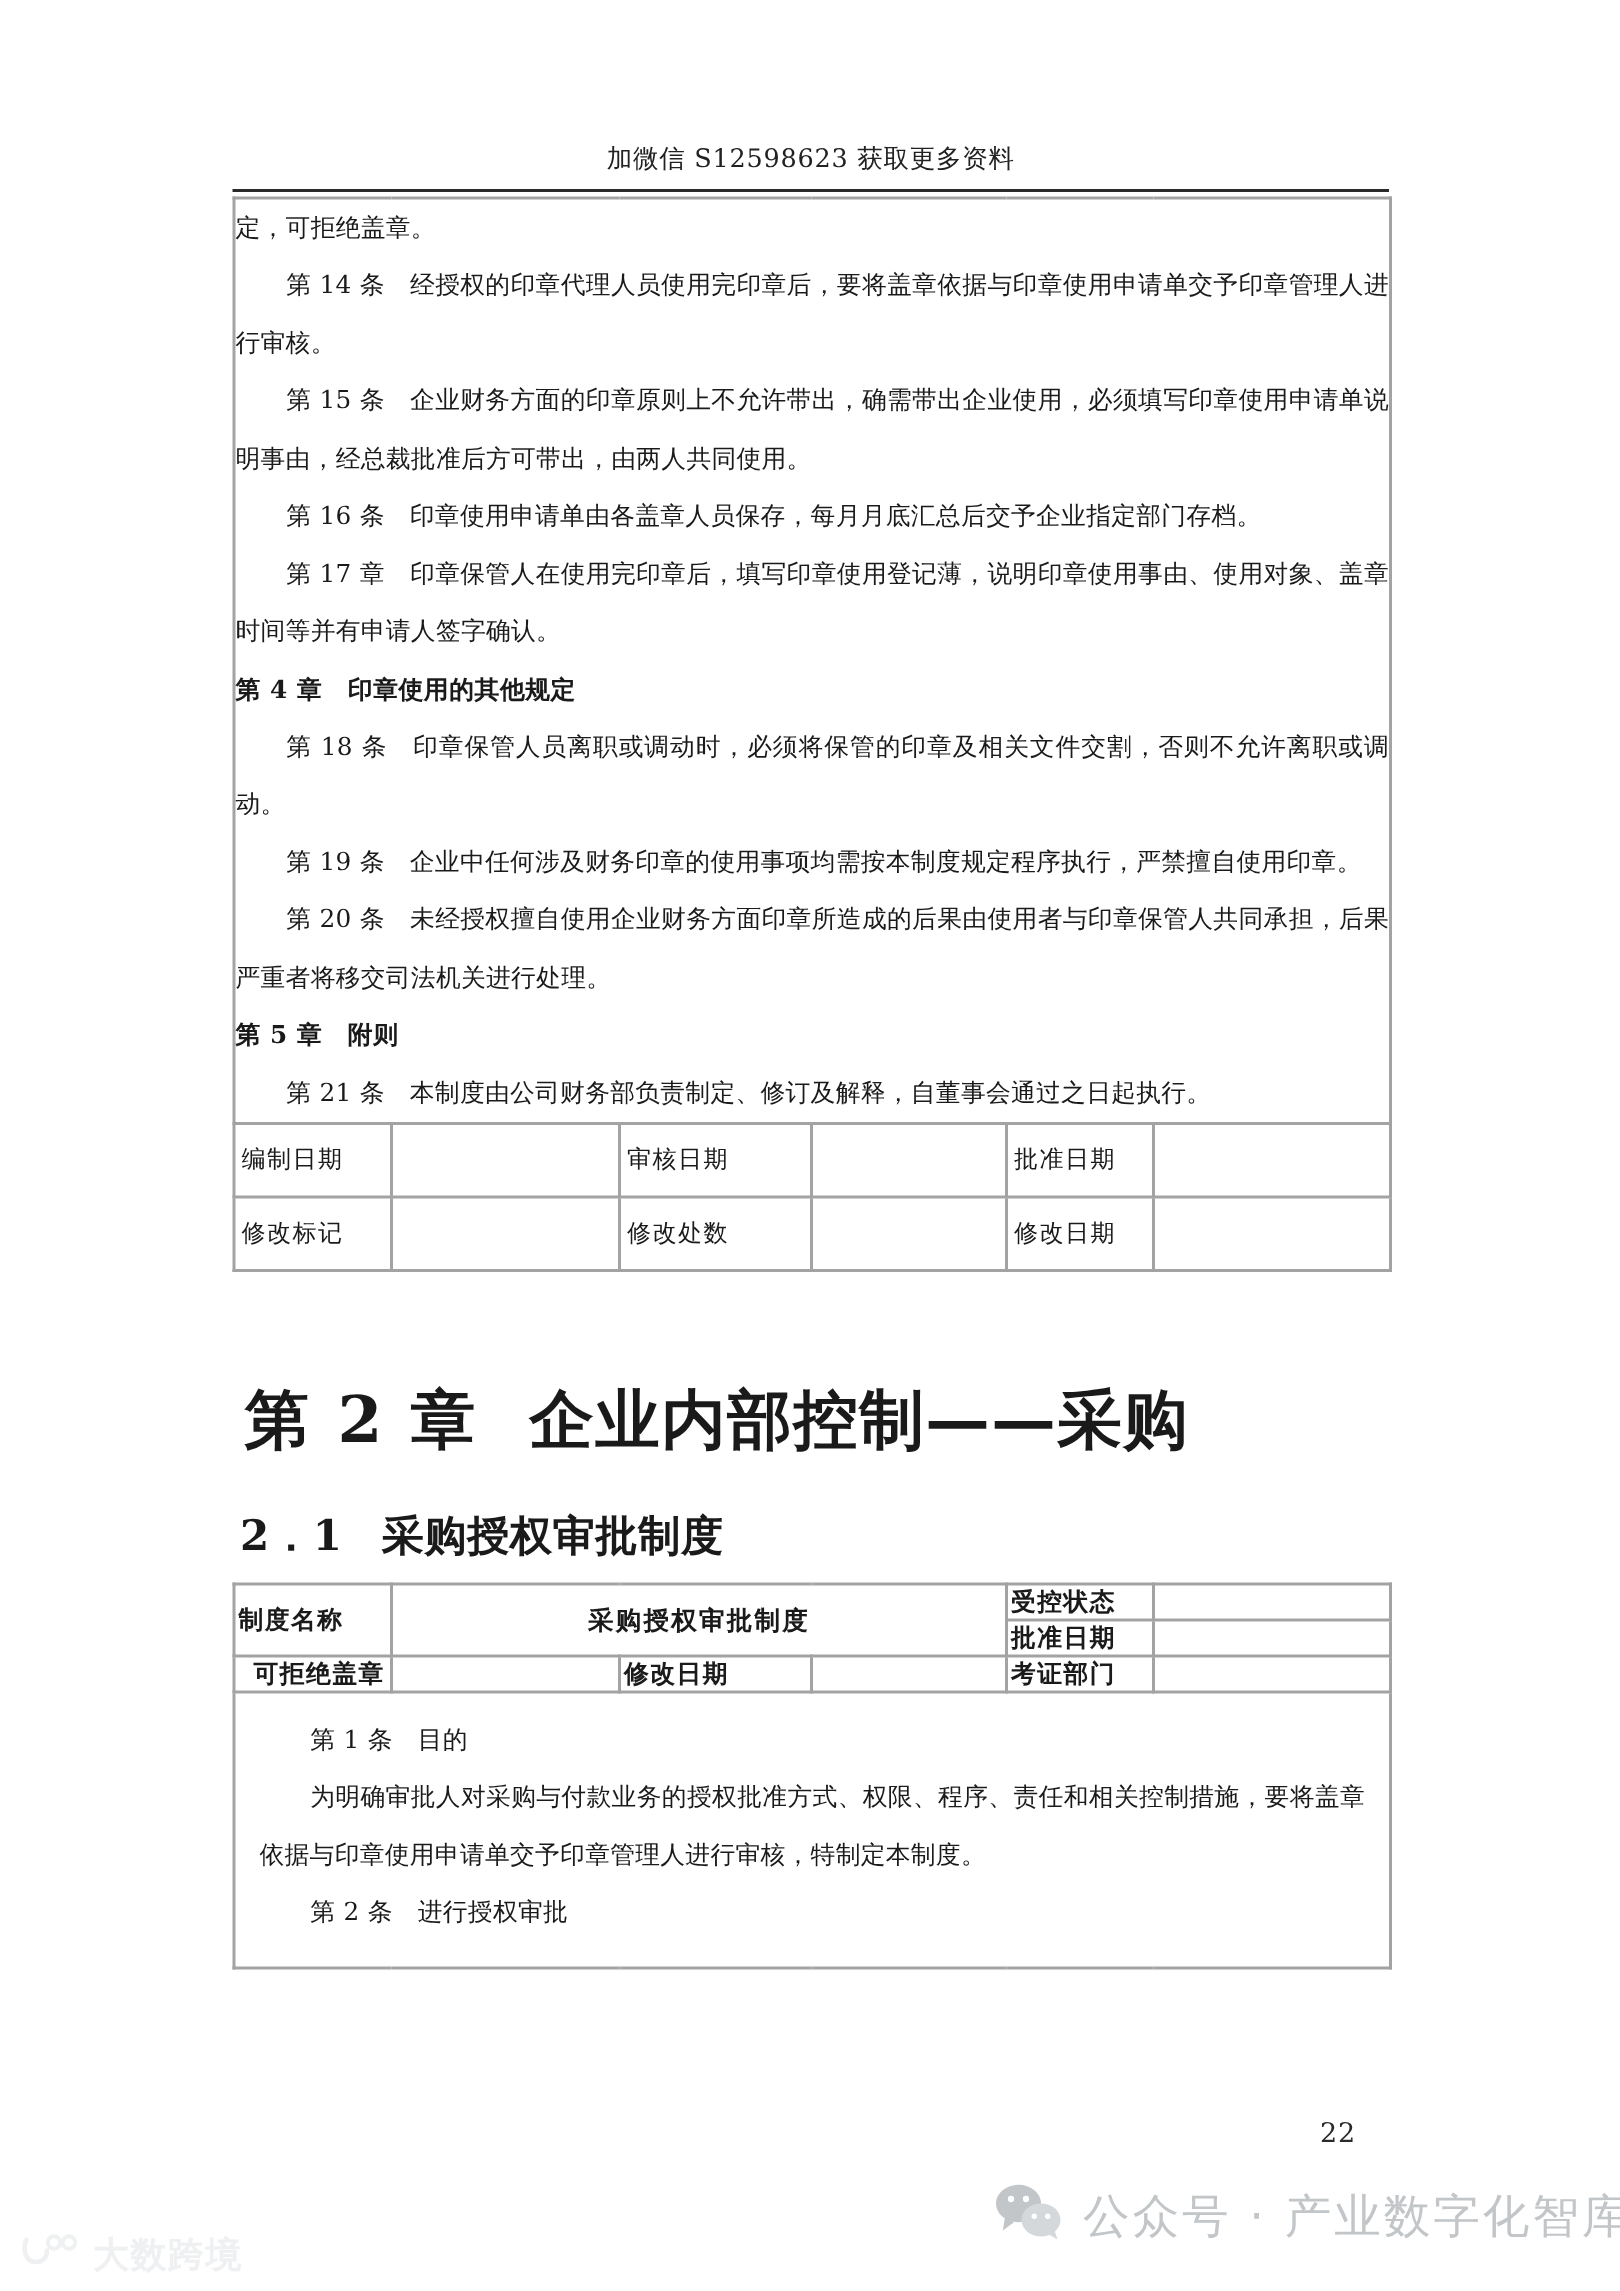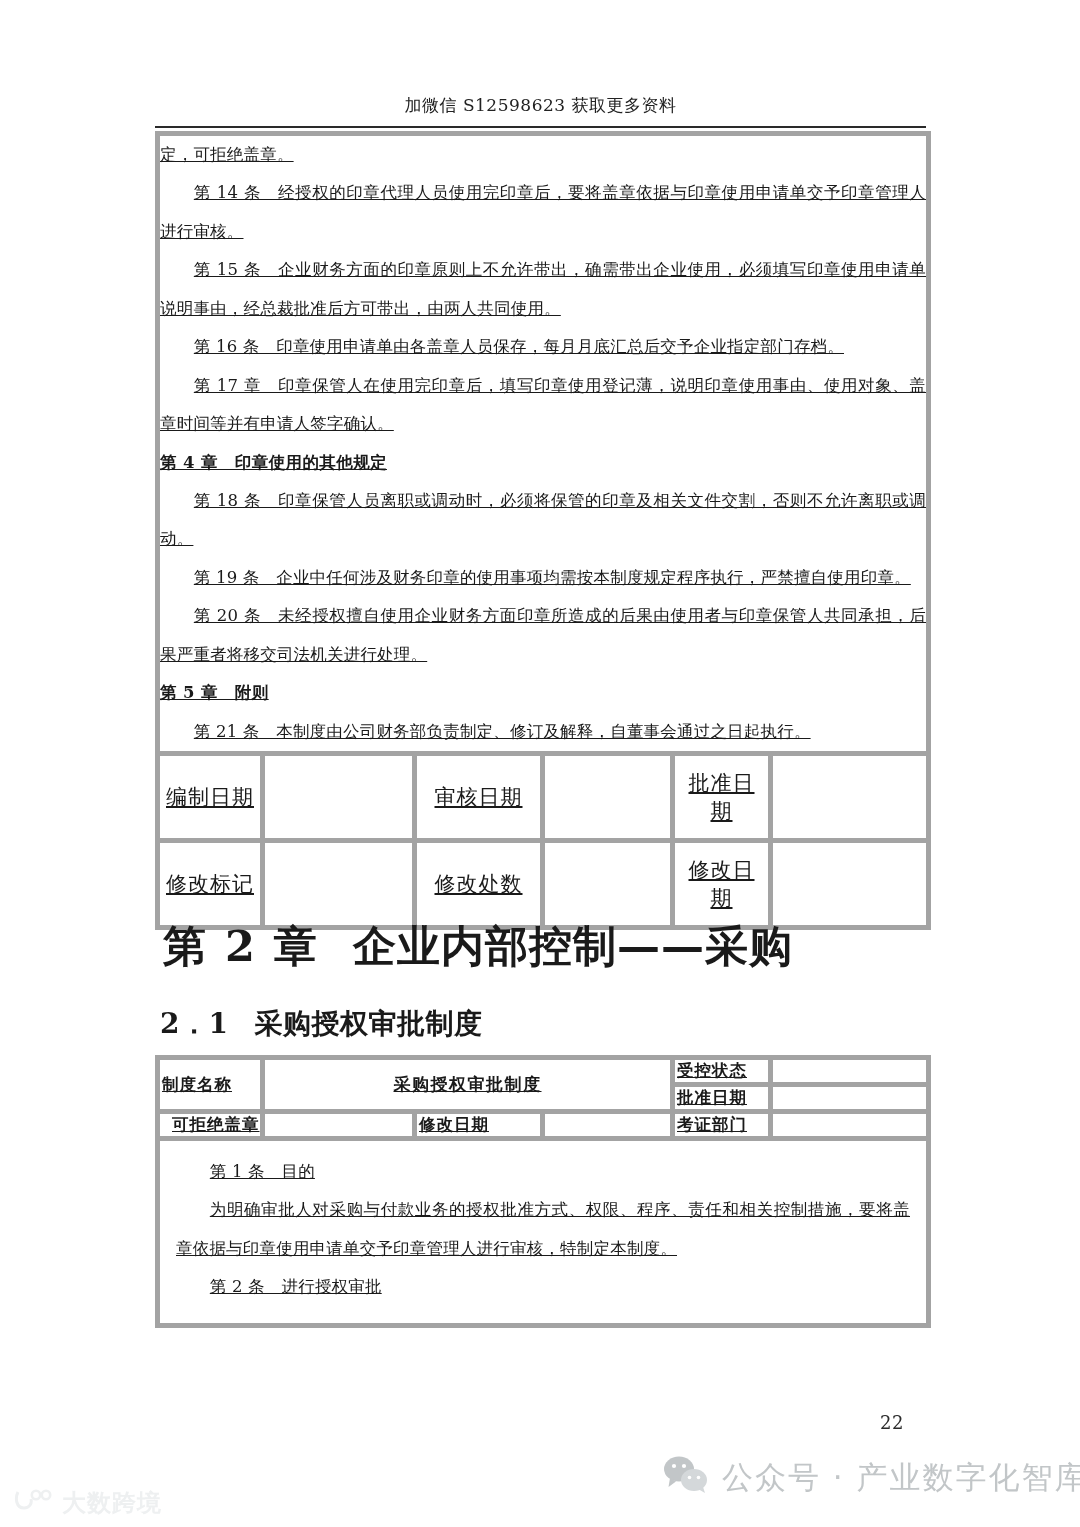--- a/index.html
+++ b/index.html
@@ -38,24 +38,23 @@
     width: 100%;
   }
 
   
   .doc-table {
     position: absolute;
     border-collapse: collapse;
     table-layout: fixed;
   }
   .doc-table td {
-    border: 5px solid #a3a3a3;
+    border: 2px solid #a3a3a3;
     padding: 0;
     vertical-align: middle;
-    text-decoration: underline;
   }
 
   
   #top-block {
     left: 155px;
     top: 131px;
     width: 771px;
   }
   .prose-cell {
     padding: 14px 16px 10px 16px;
@@ -73,22 +72,21 @@
     text-indent: 2.05em;
   }
   .chap-head {
     font-size: 16.5px;
     font-weight: bold;
     line-height: 2.33;
     margin: 0;
     letter-spacing: 0.4px;
   }
   .cell-label {
-    font-size: 21px;
-    text-align: center;
+    font-size: 16px;
     letter-spacing: 1px;
     padding: 13px 4px;
     display: block;
   }
 
   
   #chapter-title {
     position: absolute;
     left: 163px;
     top: 889px;

